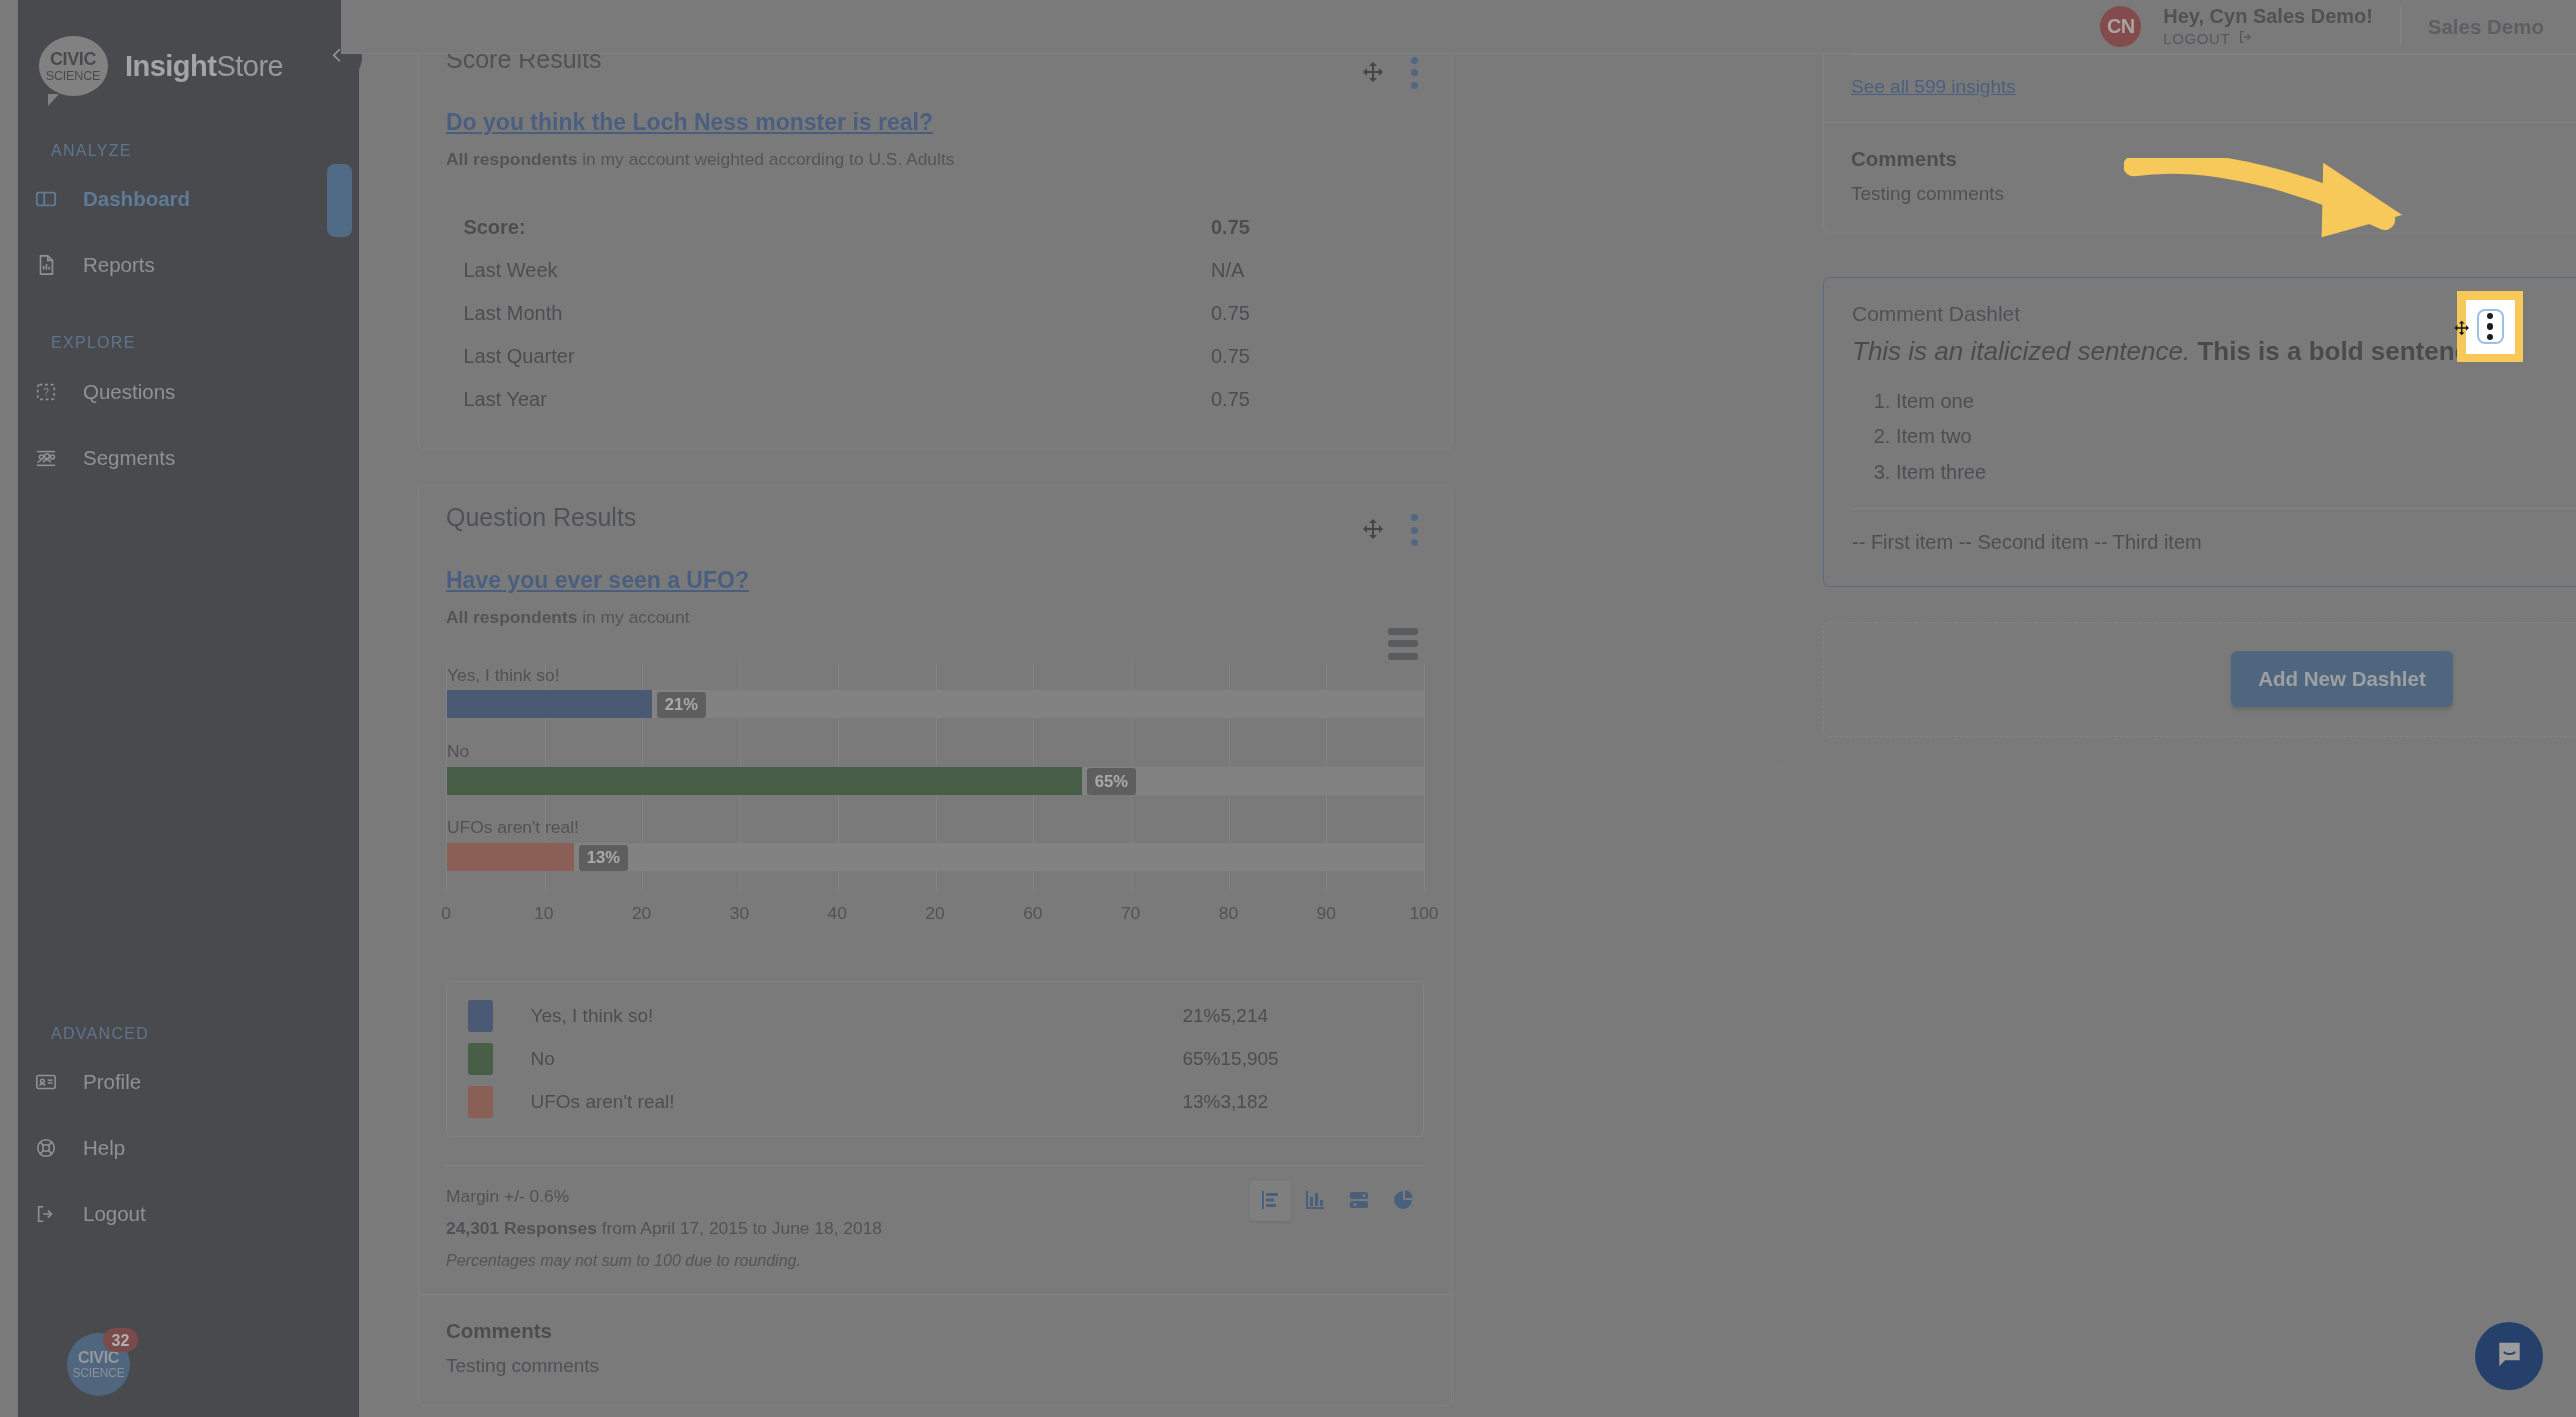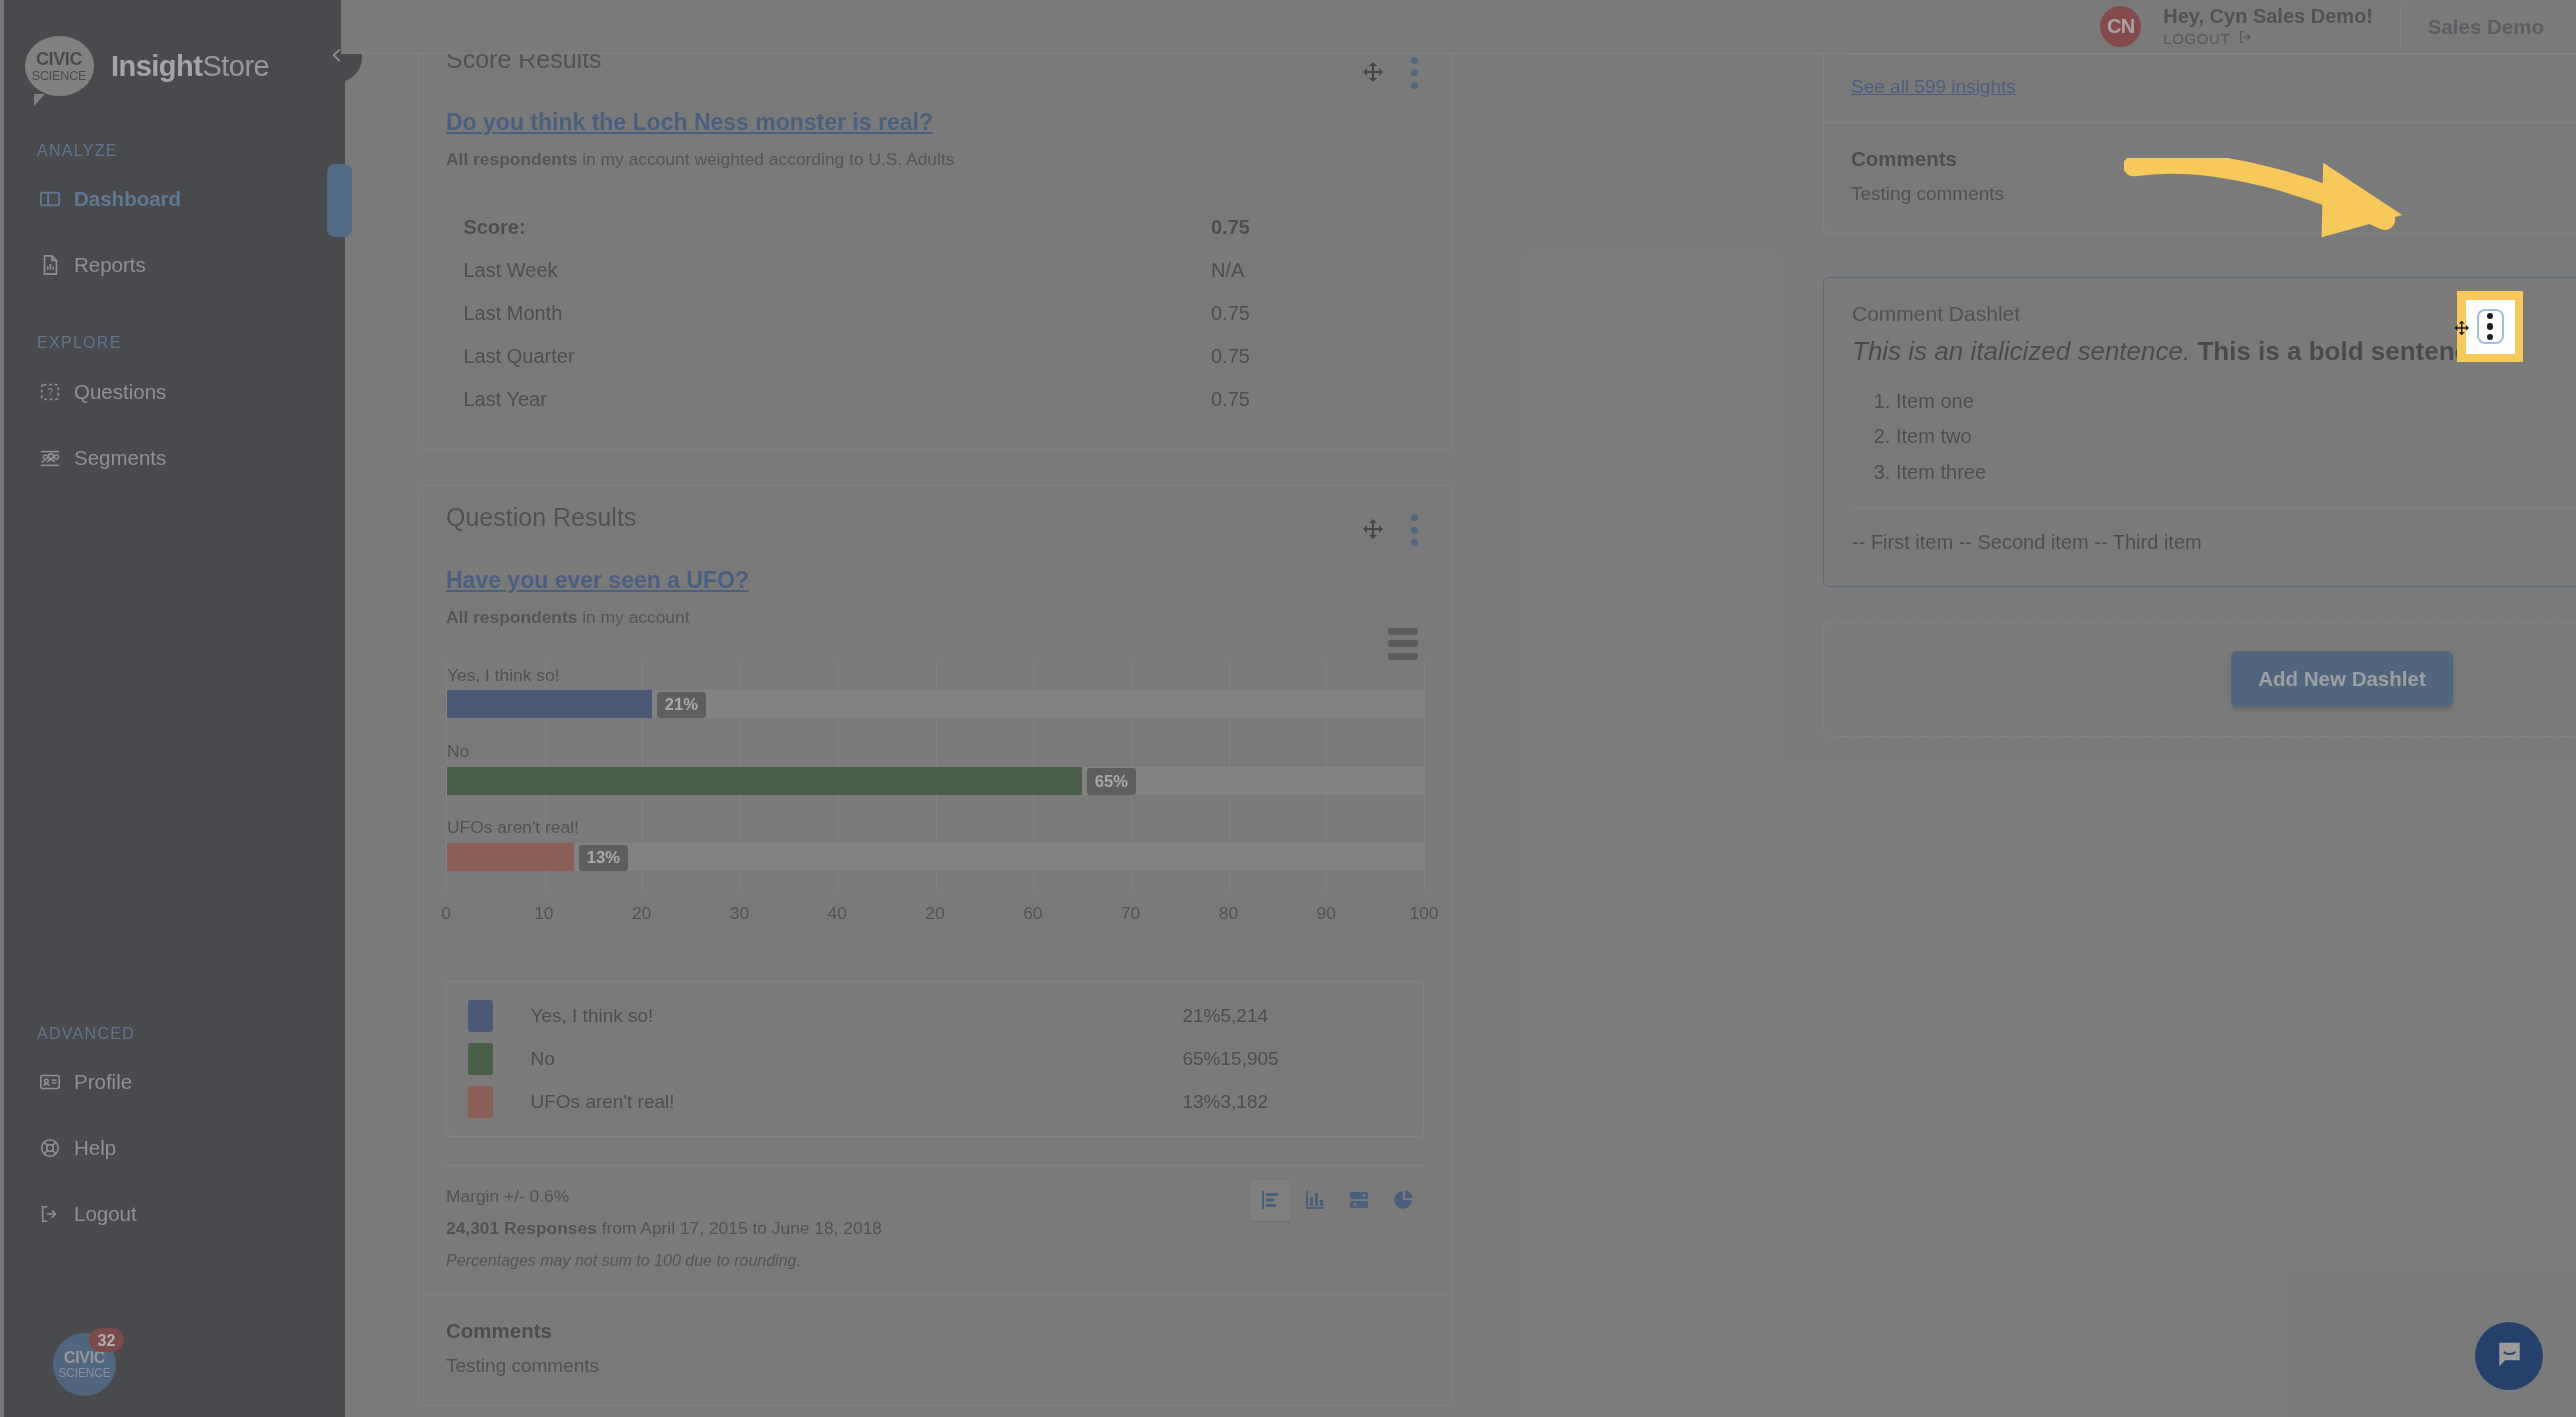--- a/index.html
+++ b/index.html
@@ -15,21 +15,21 @@
   
   .dim-veil {
     position: absolute; inset: 0;
     background: rgba(110,110,110,0.55);
     pointer-events: none;
     z-index: 50;
   }
 
   
   .sidebar {
-    position: absolute; left: 4px; top: 0;
+    position: absolute; left: 18px; top: 0;
     width: 341px; height: 1418px;
     background: #1c1f26;
     z-index: 20;
   }
   .brand { display: flex; align-items: center; gap: 17.4px; padding: 36px 0 0 20.5px; }
   .brand-bubble {
     position: relative; width: 69px; height: 60px;
     background: #9a9a9a; border-radius: 35px/30px;
     display: flex; flex-direction: column; align-items: center; justify-content: center;
     line-height: 1;
@@ -43,22 +43,22 @@
   .bb-l1 { font-size: 18px; font-weight: 700; color: #1c1f26; letter-spacing: -0.4px; }
   .bb-l2 { font-size: 12.6px; font-weight: 400; color: #1c1f26; letter-spacing: -0.2px; margin-top: 1.6px; }
   .brand-name { font-size: 29px; color: #c9ccd1; letter-spacing: -0.5px; }
   .brand-name b { font-weight: 700; color: #e3e6ea; }
 
   .nav-group-label {
     color: #4e7fb5; font-size: 16px; letter-spacing: 1.3px;
     padding-left: 33px; font-weight: 400;
   }
   .nav-item {
-    display: flex; align-items: center; gap: 12px;
-    padding-left: 34px; height: 44px;
+    display: flex; align-items: center; gap: 25px;
+    padding-left: 16px; height: 44px;
     color: #b9bcc2; font-size: 20.5px; cursor: pointer;
   }
   .nav-item.active { color: #4f8ac9; font-weight: 700; }
   .nav-item .ico { width: 24px; height: 24px; display: flex; align-items: center; justify-content: center; }
   .nav-item .ico svg { width: 22px; height: 22px; }
   .active-pill {
     position: absolute; left: 327px; top: 164px;
     width: 25px; height: 73px; background: #2f68a5;
     border-radius: 8px; z-index: 22;
   }

